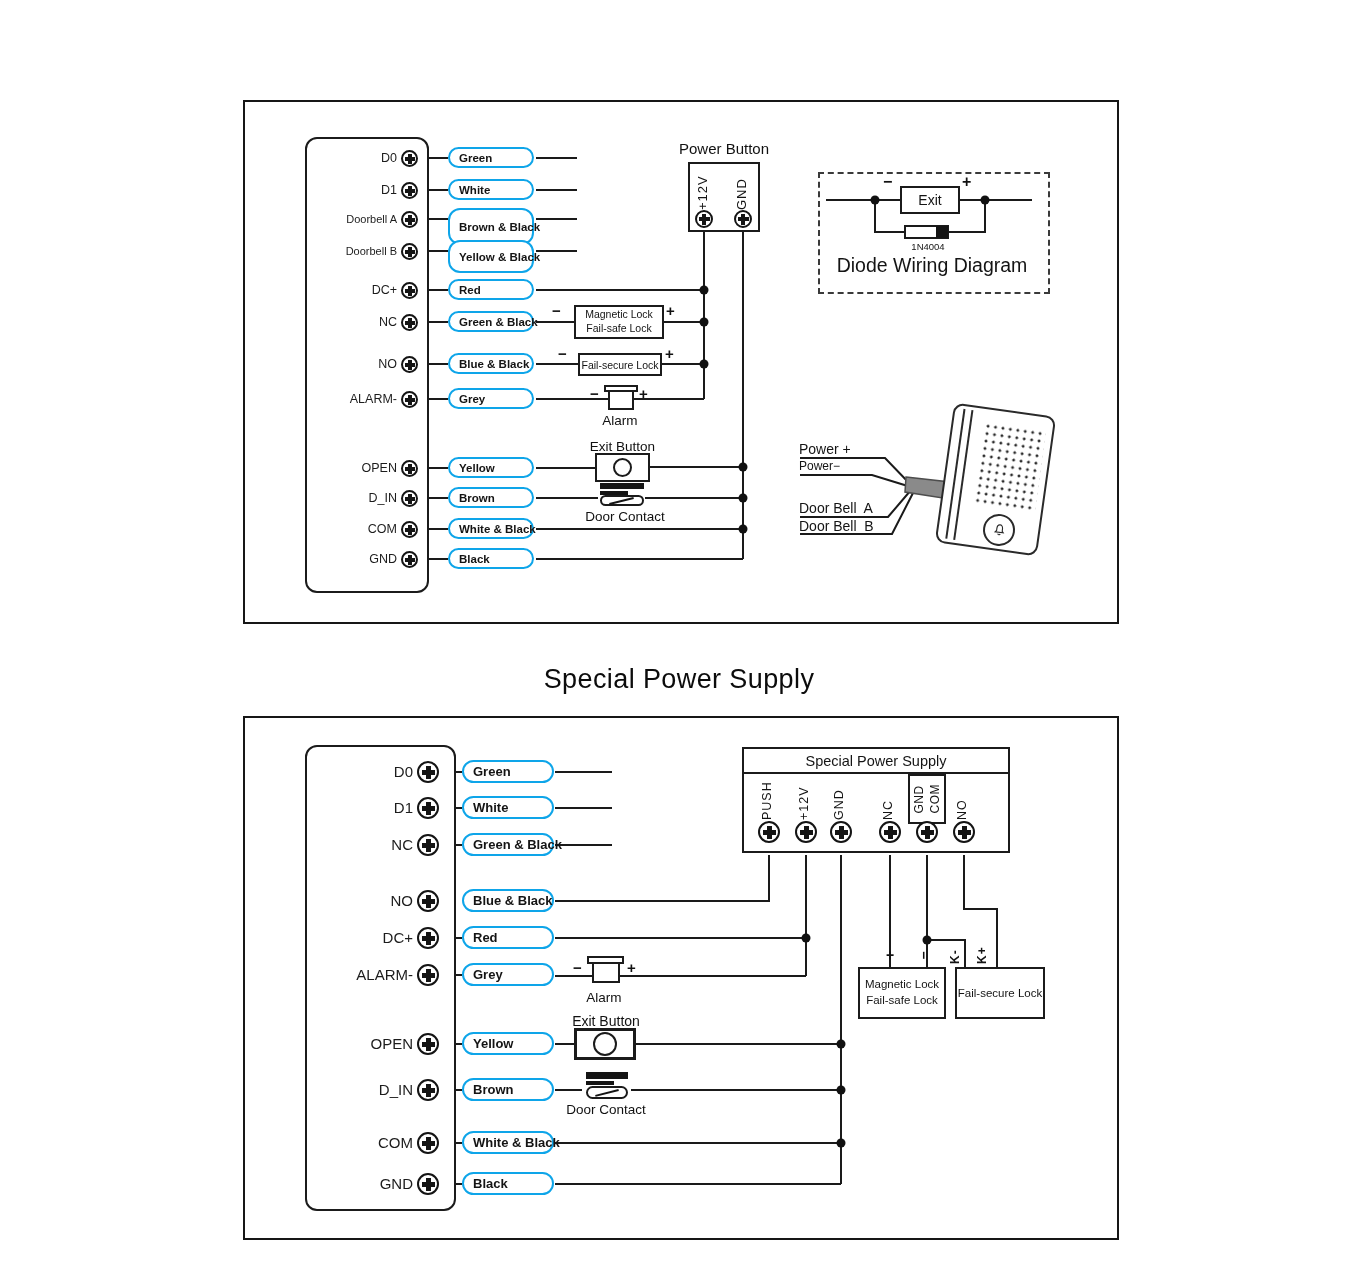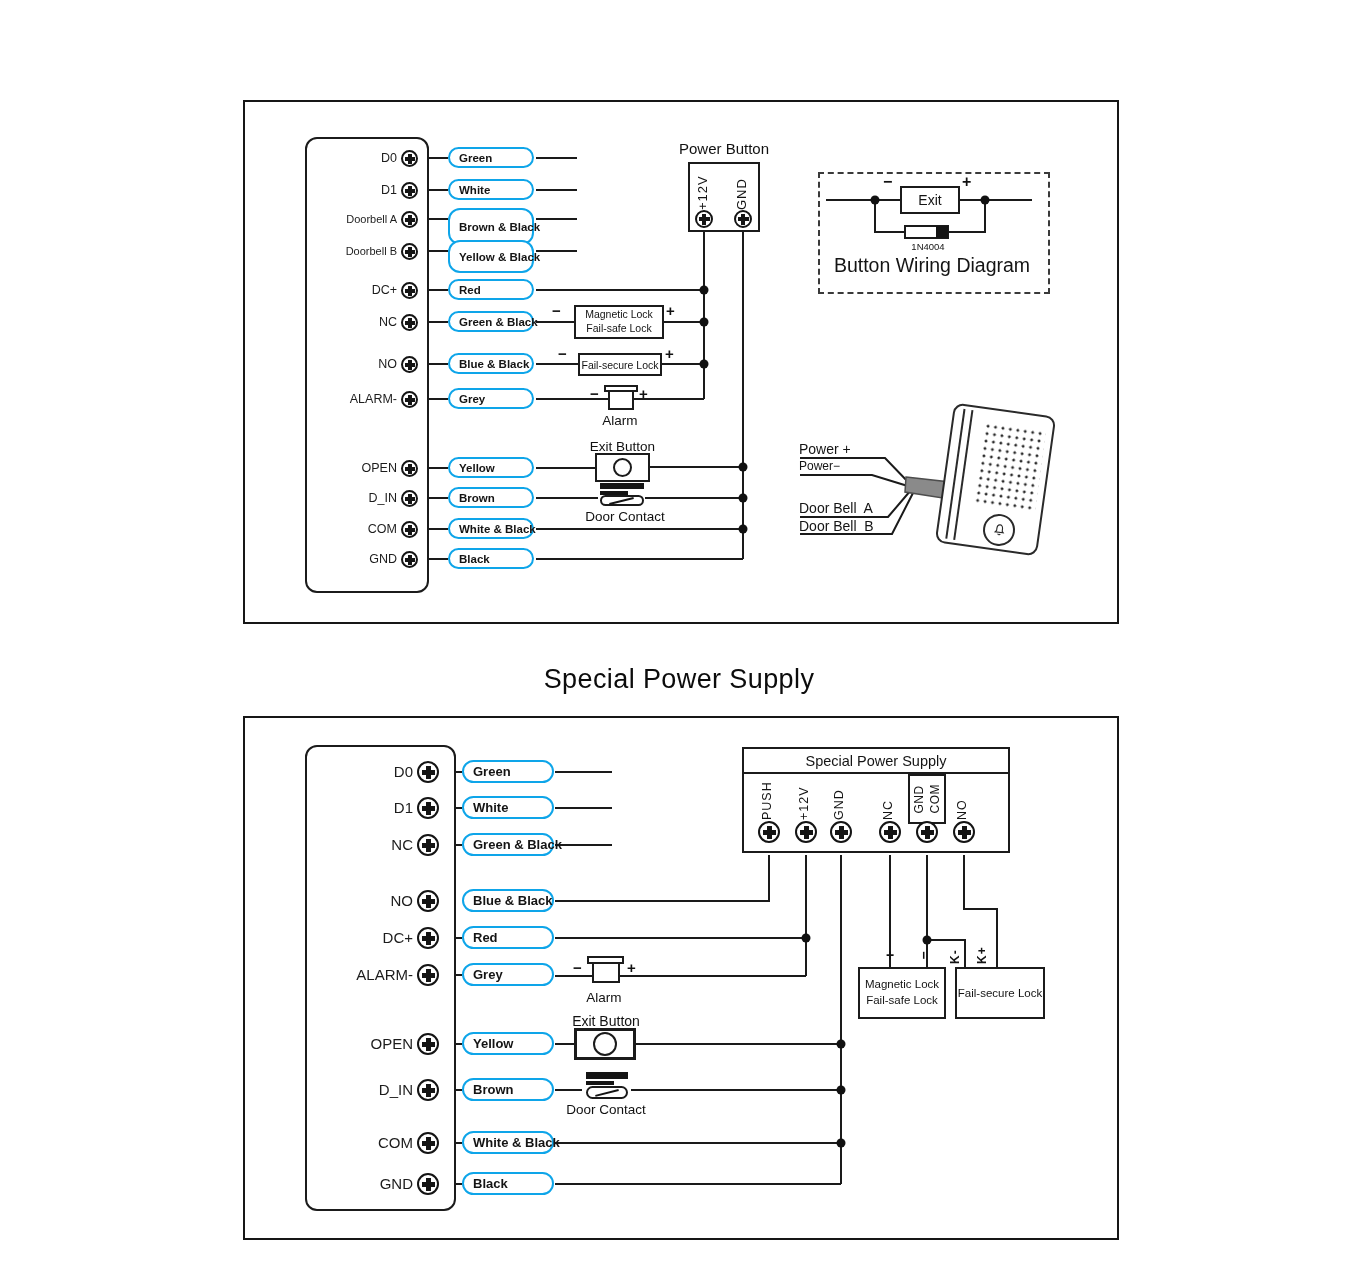--- a/index.html
+++ b/index.html
@@ -181,21 +181,21 @@
   </div>
   <div class="cap" style="left:575px;top:509px;width:100px;">Door Contact</div>
 
   <div class="dashbox" style="left:818px;top:172px;width:228px;height:118px;"></div>
   <div class="sign" style="left:883px;top:174px;font-size:16px;">−</div>
   <div class="lockbox" style="left:900px;top:186px;width:60px;height:28px;">
     <span>Exit</span>
   </div>
   <div class="sign" style="left:962px;top:174px;font-size:16px;">+</div>
   <div class="dlabel" style="left:898px;top:241px;width:60px;font-size:9.5px;">1N4004</div>
-  <div class="dlabel" style="left:822px;top:254px;width:220px;font-size:19.5px;">Button Wiring Diagram</div>
+  <div class="dlabel" style="left:822px;top:254px;width:220px;font-size:19.5px;">Diode Wiring Diagram</div>
 
   <div class="abs pre" style="left:799px;top:441px;font-size:14px;">Power +</div>
   <div class="abs pre" style="left:799px;top:459px;font-size:12px;">Power−</div>
   <div class="abs pre" style="left:799px;top:500px;font-size:14px;">Door Bell  A</div>
   <div class="abs pre" style="left:799px;top:518px;font-size:14px;">Door Bell  B</div>
   <div class="bell-device" style="left:944px;top:409px;width:103px;height:141px;">
     <div class="stripe" style="left:8px;"></div>
     <div class="stripe" style="left:16px;"></div>
     <div class="grille" style="left:31px;top:13px;width:62px;height:82px;"></div>
     <div class="bellcirc" style="left:44px;top:102px;width:28px;height:28px;">

